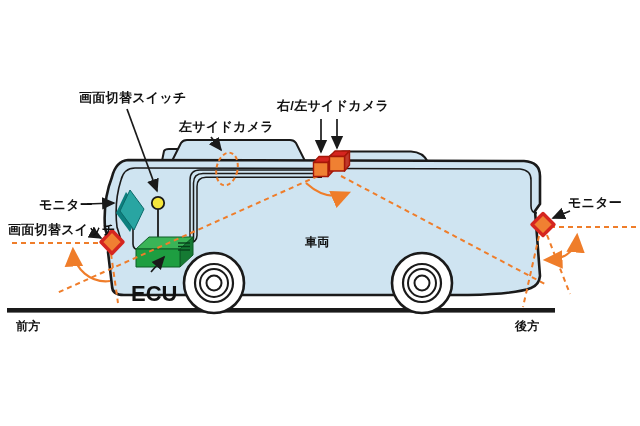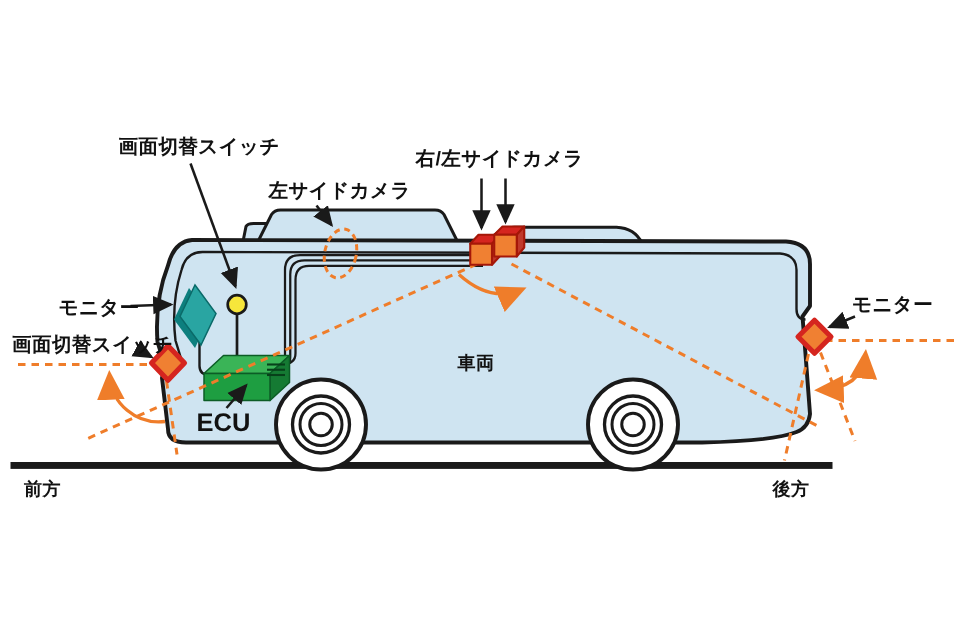--- a/index.html
+++ b/index.html
@@ -7,21 +7,21 @@
     position:relative;width:640px;height:360px;background:#ffffff;overflow:hidden;
     font-family:"Liberation Sans","DejaVu Sans",sans-serif;
     padding-left:39px;
   }
   .stage svg{position:absolute;left:0;top:0;}
   .lbl{
     position:absolute;white-space:nowrap;color:#111;
     font-weight:bold;font-size:13px;letter-spacing:.3px;line-height:1;
   }
   .lbl-lg{font-size:12px;}
-  .lbl-ecu{font-size:17px;letter-spacing:0;}
+  .lbl-ecu{font-size:22px;letter-spacing:0;margin-top:10px;}
 </style>
 </head>
 <body>
 
 <div class="stage">
 
 <svg width="640" height="426" viewBox="0 0 640 426">
   <defs>
     <marker id="mBlack" markerWidth="9" markerHeight="9" refX="7" refY="4" orient="auto">
       <path d="M0,0.4 L8,4 L0,7.6 Z" fill="#1a1a1a"></path>

